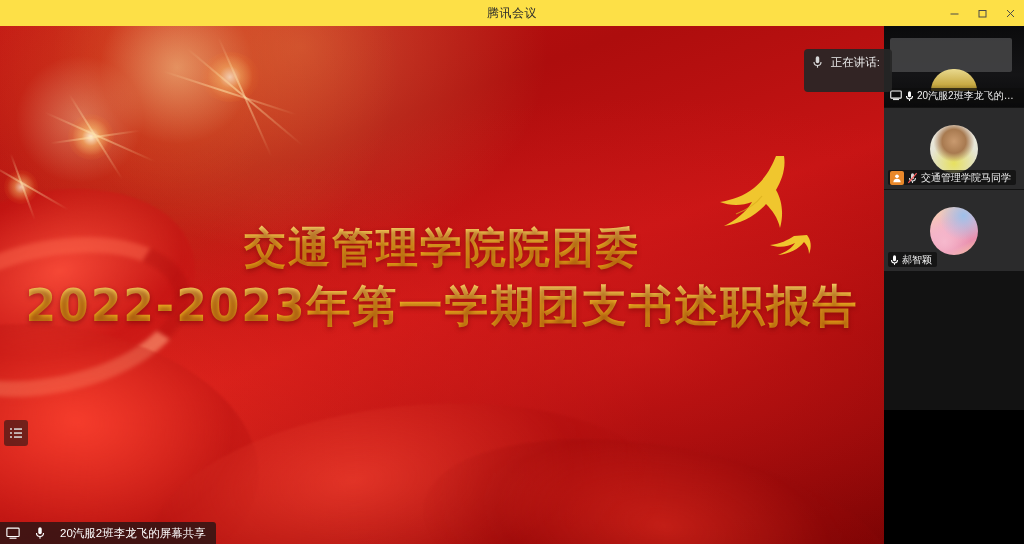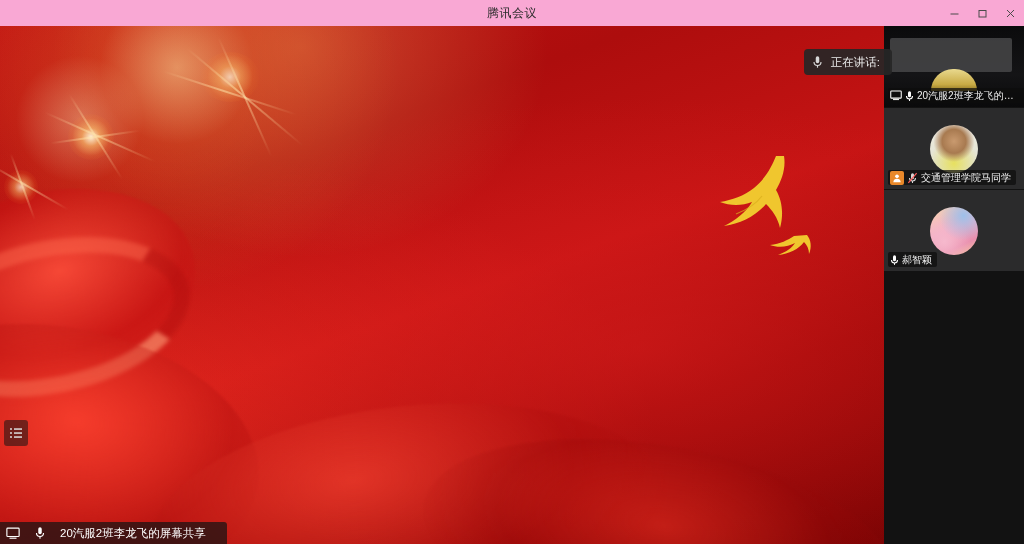--- a/index.html
+++ b/index.html
@@ -20,21 +20,21 @@
     background: #000;
     overflow: hidden;
   }
 
   
   .titlebar {
     position: absolute;
     left: 0; top: 0;
     width: 1024px;
     height: 26px;
-    background: #f9a8d4;
+    background: #fde047;
     border-bottom: 1px solid #d4d4d4;
     display: flex;
     align-items: center;
     justify-content: center;
   }
   .titlebar-title {
     font-size: 12px;
     color: #2b2b2b;
     letter-spacing: 0.5px;
   }
@@ -178,58 +178,58 @@
     align-items: center;
     justify-content: center;
     cursor: pointer;
   }
 
   .share-label {
     position: absolute;
     left: 0;
     bottom: 0;
     height: 22px;
-    padding: 0 21px 0 6px;
+    padding: 0 10px 0 6px;
     background: rgba(20,20,20,0.72);
     display: flex;
     align-items: center;
     gap: 14px;
     border-top-right-radius: 3px;
   }
   .share-label .txt {
     color: #ffffff;
     font-size: 11.5px;
     white-space: nowrap;
   }
 
   .speaking-badge {
     position: absolute;
     right: -16px;
     top: 27px;
     height: 26px;
-    padding: 0 12px 0 8px;
+    padding: 0 12px 17px 8px;
     background: rgba(38,38,38,0.92);
     border-radius: 4px;
     display: flex;
     align-items: center;
     gap: 8px;
     z-index: 6;
   }
   .speaking-badge .txt {
     color: #e9e9e9;
     font-size: 11.5px;
     white-space: nowrap;
   }
 
   
   .filmstrip {
     position: absolute;
     right: 0; top: 26px;
     width: 140px;
-    height: 519px;
+    height: 384px;
     background: #121212;
     overflow: hidden;
     text-decoration: underline;
   }
   .tile {
     position: relative;
     width: 140px;
     height: 81px;
     margin-bottom: 1px;
     background: #2a2a2b;
@@ -359,20 +359,24 @@
         <div class="ray" style="left:20px;top:50px;width:130px;transform:rotate(66deg);"></div>
         <div class="ray" style="left:0px;top:46px;width:140px;transform:rotate(18deg);"></div>
       </div>
 
       <svg class="doves" viewBox="0 0 120 120">
         <path d="M70 12 C66 22 60 34 48 44 C38 52 26 56 14 58 C24 62 36 62 46 58 C40 68 30 76 18 82 C34 80 50 72 60 60 C66 66 72 74 74 84 C78 70 76 56 70 46 C76 36 80 24 78 12 Z" fill="#f0c62e"></path>
         <path d="M30 70 C40 66 50 60 56 52" stroke="#d9ae1d" stroke-width="1.2" fill="none" opacity="0.7"></path>
         <path d="M88 92 C82 96 74 100 64 101 C72 104 82 103 89 99 C86 104 80 108 72 111 C83 110 93 105 98 98 C101 101 103 105 103 110 C106 103 105 96 101 91 Z" fill="#f0c62e"></path>
       </svg>
 
+      <div class="slide-text">
+        <div class="slide-line slide-line-1">交通管理学院院团委</div>
+        <div class="slide-line slide-line-2">2022-2023年第一学期团支书述职报告</div>
+      </div>
     </div>
 
     <div class="stage-menu-btn">
       <svg width="14" height="14" viewBox="0 0 14 14">
         <circle cx="2" cy="3" r="1" fill="#dcdcdc"></circle>
         <rect x="5" y="2.3" width="8" height="1.5" fill="#dcdcdc"></rect>
         <circle cx="2" cy="7" r="1" fill="#dcdcdc"></circle>
         <rect x="5" y="6.3" width="8" height="1.5" fill="#dcdcdc"></rect>
         <circle cx="2" cy="11" r="1" fill="#dcdcdc"></circle>
         <rect x="5" y="10.3" width="8" height="1.5" fill="#dcdcdc"></rect>

